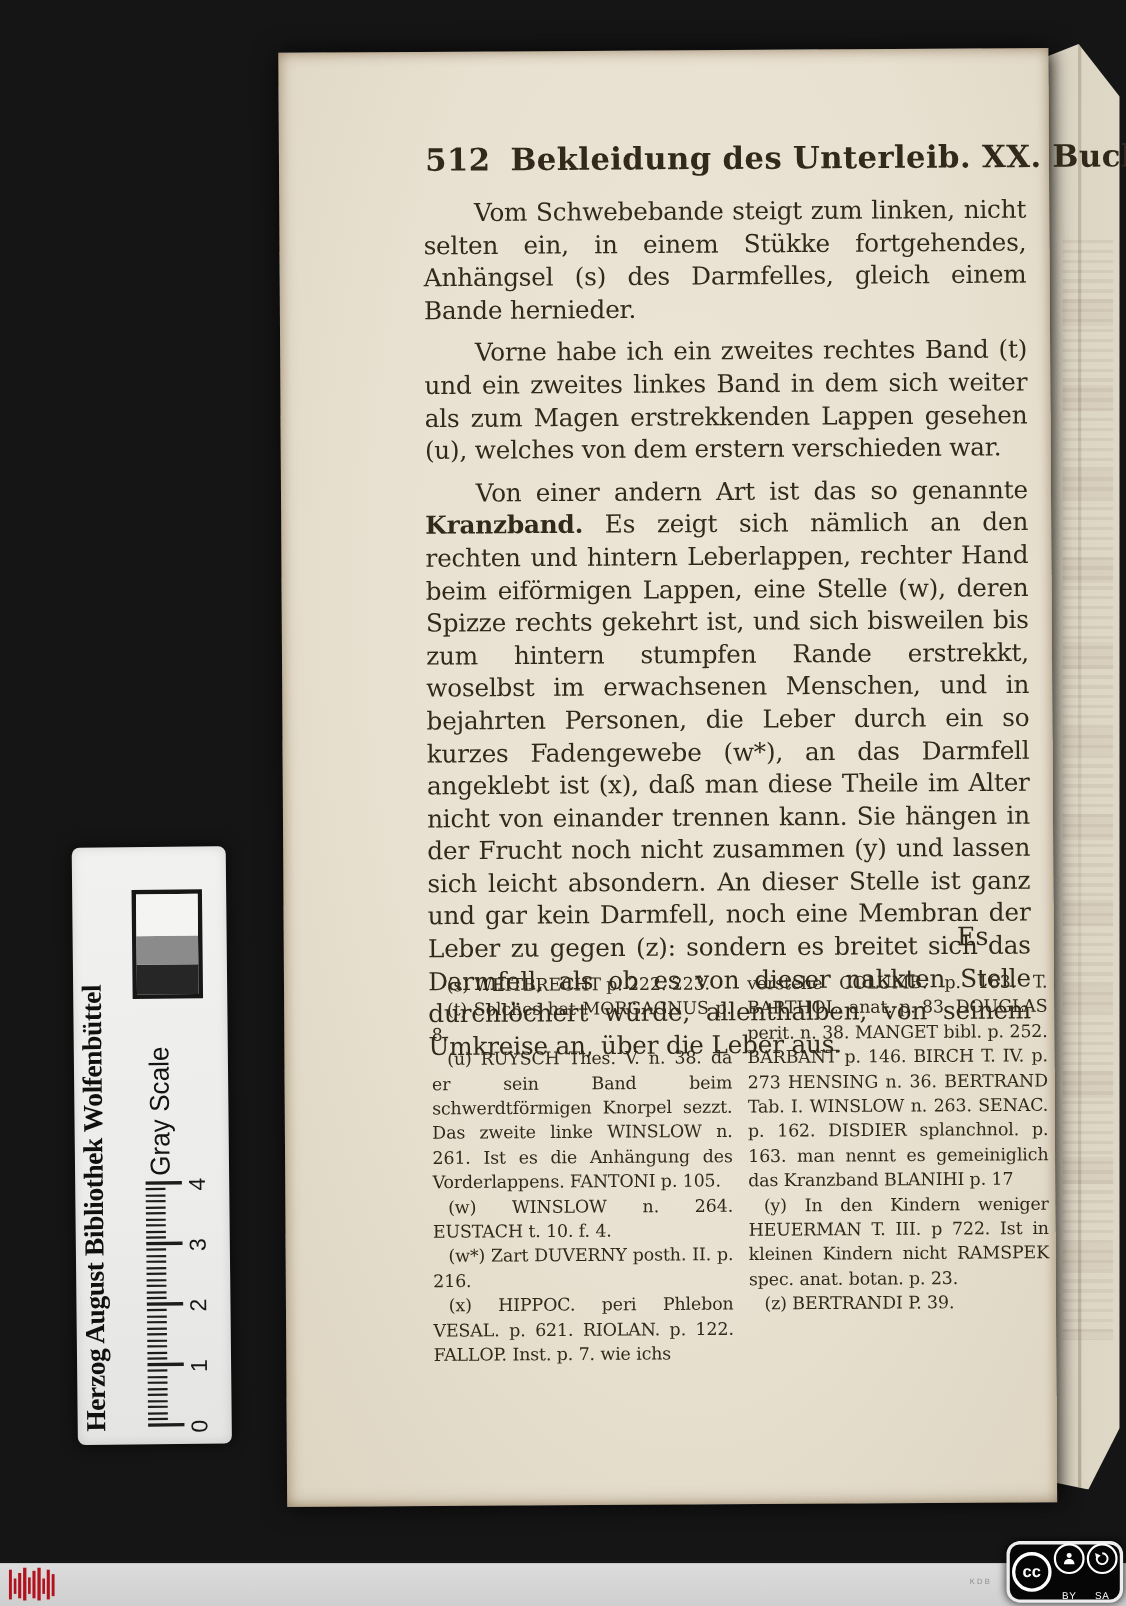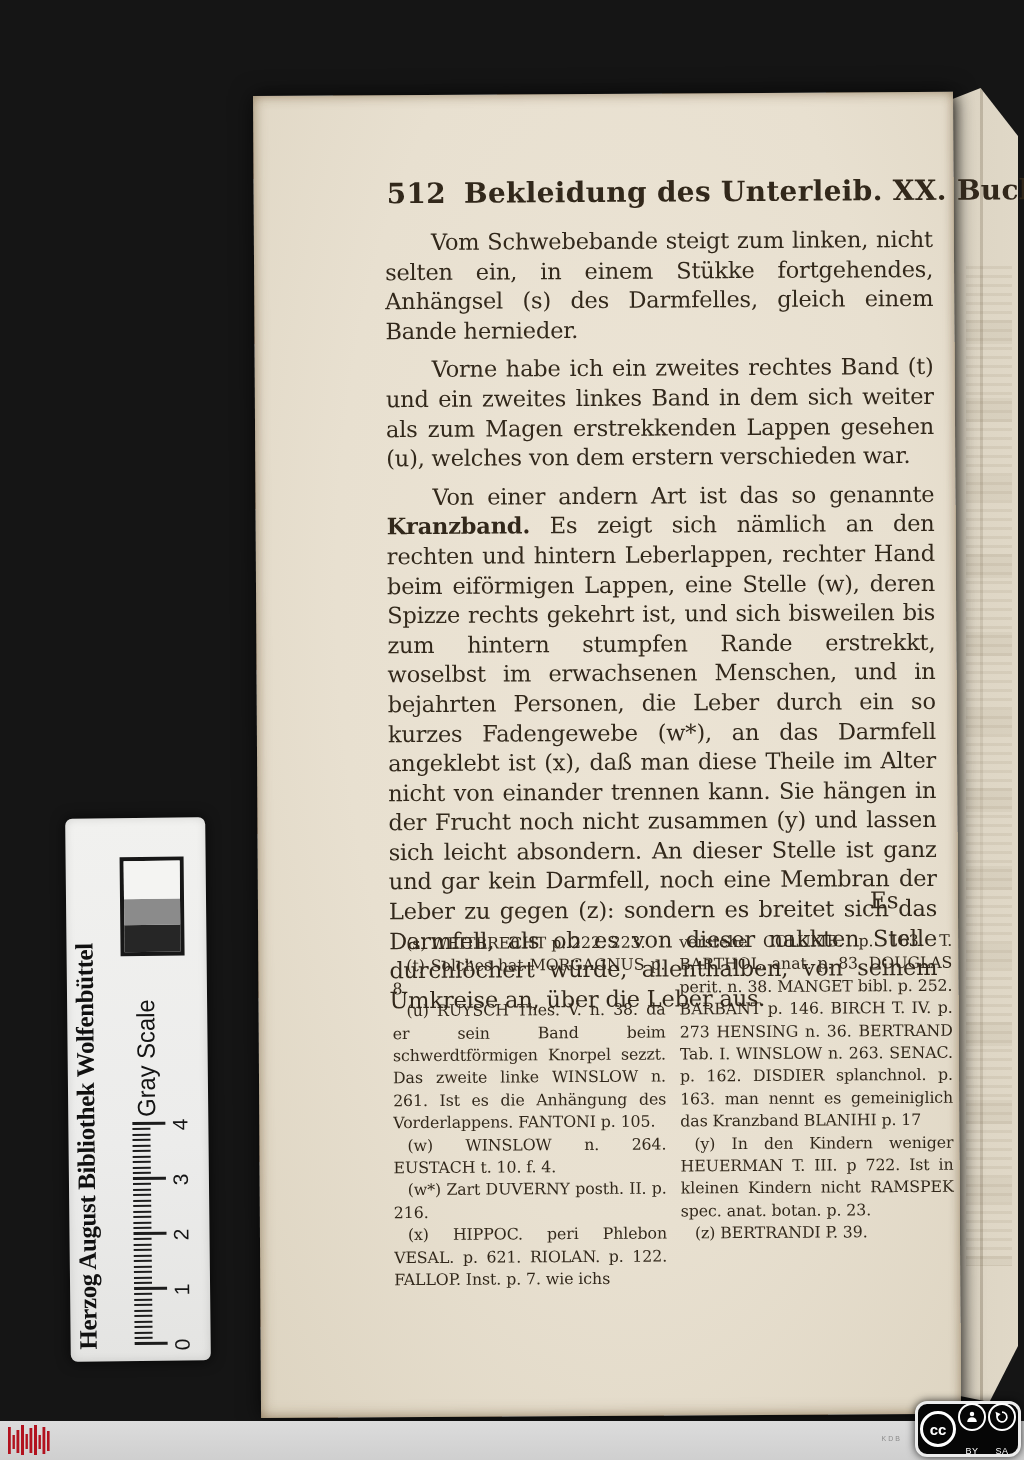--- a/index.html
+++ b/index.html
@@ -1,21 +1,21 @@
 <!DOCTYPE html>
 <html><head>
 <meta charset="utf-8">
 <style>
   html,body{margin:0;padding:0;}
   body{
     width:1024px;height:1460px;position:relative;overflow:hidden;
     background:#151515;
     font-family:"DejaVu Serif", serif;
   }
-  .stage{position:absolute;inset:0;margin-top:48px;}
+  .stage{position:absolute;inset:0;}
 
   
   .next-page{
     position:absolute;left:950px;top:38px;width:66px;height:1324px;
     background:linear-gradient(90deg,#b9b09d 0,#d4ccba 5px,#ddd5c4 12px,#e0d8c7 100%);
     border-left:2px solid rgba(60,50,35,.5);
     clip-path:polygon(0 14px,45% 2px,100% 50px,100% calc(100% - 64px),58% calc(100% - 8px),0 calc(100% - 16px));
   }
   .next-page .bleed{
     position:absolute;left:14px;top:180px;width:46px;height:1000px;opacity:.55;

